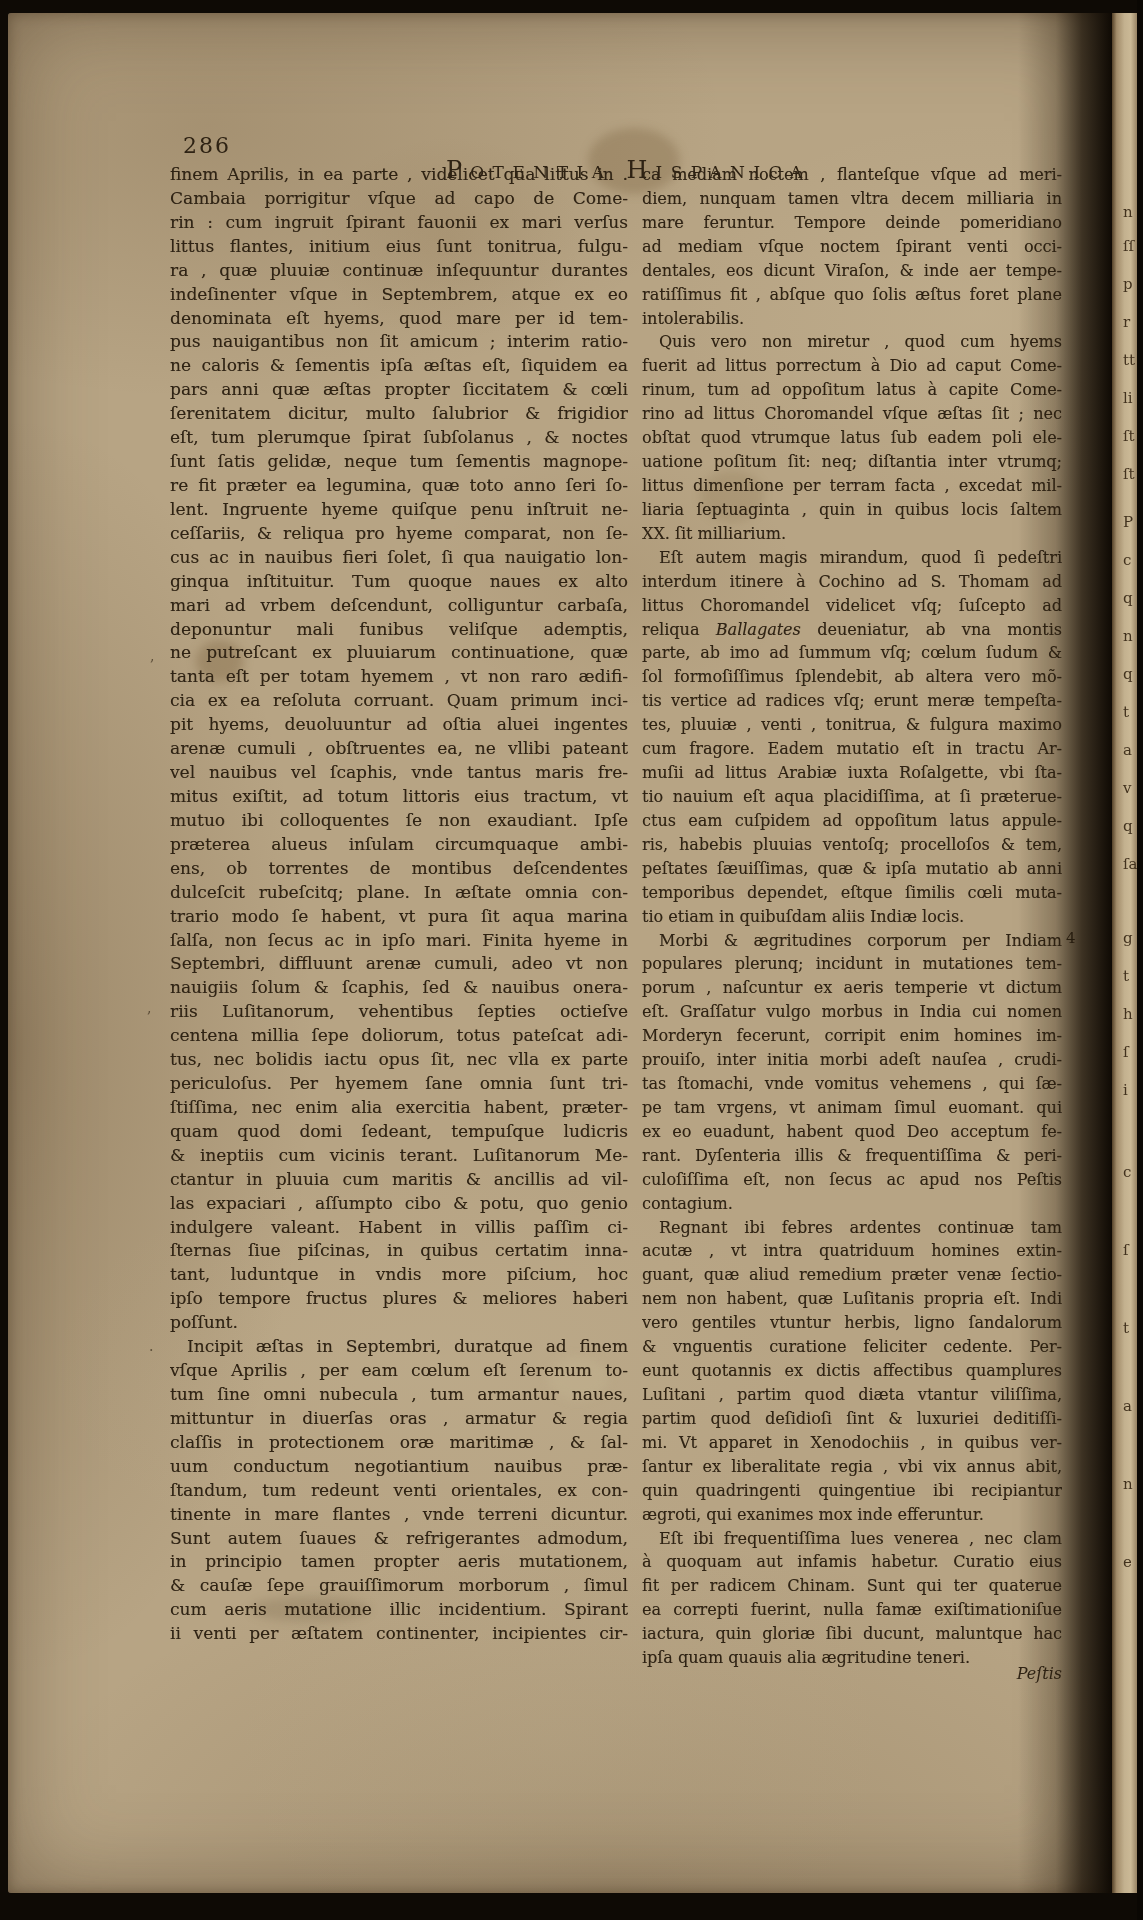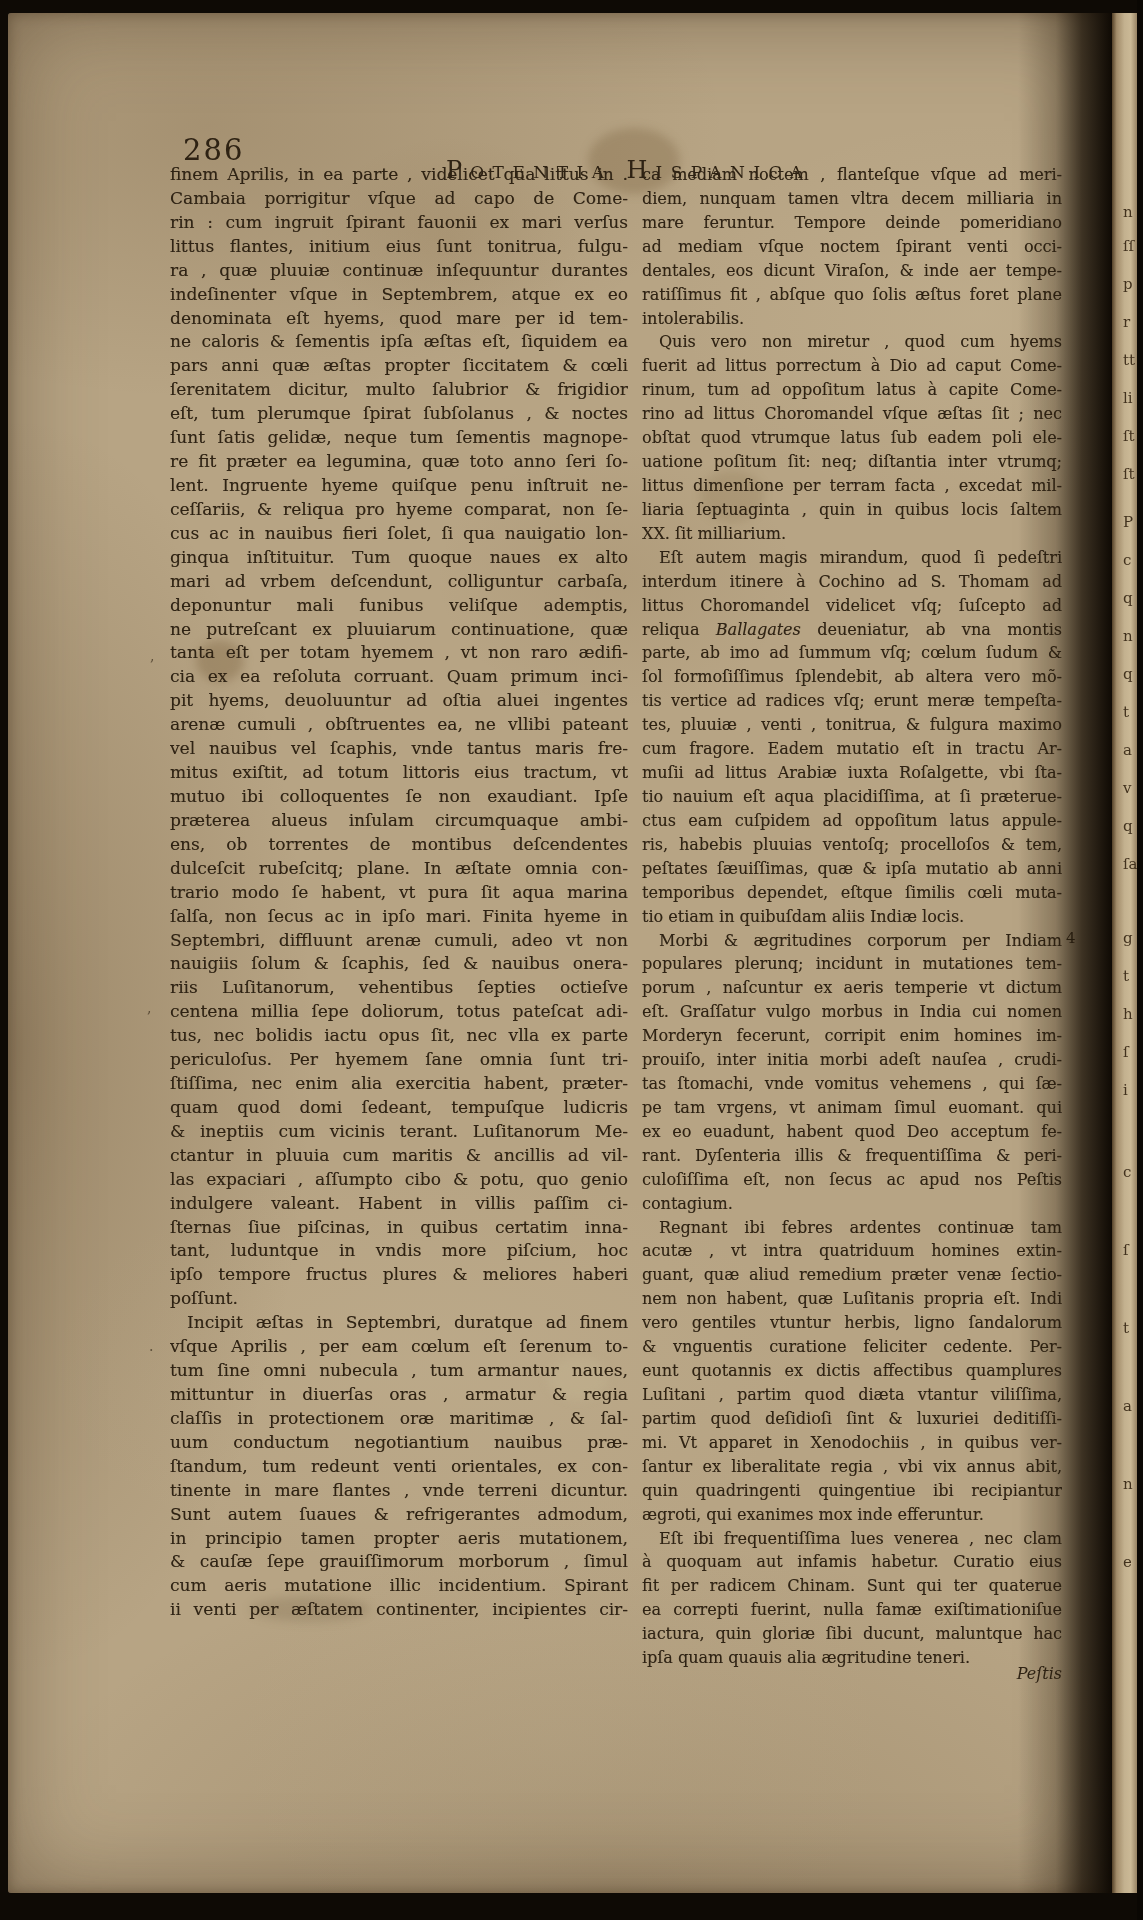--- a/index.html
+++ b/index.html
@@ -21,21 +21,21 @@
   .stain{position:absolute;border-radius:50%;filter:blur(5px);}
   
   .gutter{position:absolute;left:1018px;top:13px;width:94px;height:1880px;
     background:linear-gradient(90deg, rgba(20,14,6,0) 0%, rgba(40,28,12,.28) 40%,
                rgba(25,17,7,.75) 68%, #0f0a04 100%);}
   .facing{position:absolute;left:1112px;top:13px;width:26px;height:1880px;overflow:hidden;
     background:linear-gradient(90deg,#544128 0%,#a18b69 18%,#c3b18f 48%,#cbb996 72%,#8f7a5c 100%);}
   .facing span{position:absolute;left:11px;font-size:15px;color:#42321e;}
   .edge-black{position:absolute;left:1137px;top:0;width:6px;height:1920px;background:#0a0703;}
   
-  .pagenum{position:absolute;left:183px;top:133px;font-size:29px;letter-spacing:2px;color:#2e2213;}
+  .pagenum{position:absolute;left:183px;top:133px;font-size:22px;letter-spacing:2px;color:#2e2213;}
   .runhead{position:absolute;left:446px;top:128px;color:#2e2213;white-space:nowrap;margin-top:28px;}
   .runhead .cap{font-size:24px;letter-spacing:8px;}
   .runhead .rest{font-size:17px;letter-spacing:8.5px;}
   .runhead .word2{margin-left:14px;}
   
   .col{position:absolute;top:163px;color:#2f2314;
        text-shadow:.3px .3px 0 rgba(47,35,20,.35);}
   .col-left{left:170px;width:458px;font-size:17px;}
   .col-right{left:642px;width:420px;font-size:16px;}
   .line{height:23.93px;line-height:23.93px;text-align:justify;overflow:hidden;}
@@ -63,20 +63,21 @@
   <div class="runhead"><span><span class="cap">P</span><span class="rest">OTENTIA</span></span><span class="word2"><span class="cap">H</span><span class="rest">ISPANICA</span></span></div>
 
   <div class="col col-left">
       <div class="line"><span>finem Aprilis, in ea parte , videlicet qua littus in .</span></div>
       <div class="line"><span>Cambaia porrigitur vſque ad capo de Come-</span></div>
       <div class="line"><span>rin : cum ingruit ſpirant fauonii ex mari verſus</span></div>
       <div class="line"><span>littus flantes, initium eius ſunt tonitrua, fulgu-</span></div>
       <div class="line"><span>ra , quæ pluuiæ continuæ inſequuntur durantes</span></div>
       <div class="line"><span>indeſinenter vſque in Septembrem, atque ex eo</span></div>
       <div class="line"><span>denominata eſt hyems, quod mare per id tem-</span></div>
+      <div class="line"><span>pus nauigantibus non ſit amicum ; interim ratio-</span></div>
       <div class="line"><span>ne caloris &amp; ſementis ipſa æſtas eſt, ſiquidem ea</span></div>
       <div class="line"><span>pars anni quæ æſtas propter ſiccitatem &amp; cœli</span></div>
       <div class="line"><span>ſerenitatem dicitur, multo ſalubrior &amp; frigidior</span></div>
       <div class="line"><span>eſt, tum plerumque ſpirat ſubſolanus , &amp; noctes</span></div>
       <div class="line"><span>ſunt ſatis gelidæ, neque tum ſementis magnope-</span></div>
       <div class="line"><span>re fit præter ea legumina, quæ toto anno ſeri ſo-</span></div>
       <div class="line"><span>lent. Ingruente hyeme quiſque penu inſtruit ne-</span></div>
       <div class="line"><span>ceſſariis, &amp; reliqua pro hyeme comparat, non ſe-</span></div>
       <div class="line"><span>cus ac in nauibus fieri ſolet, ſi qua nauigatio lon-</span></div>
       <div class="line"><span>ginqua inſtituitur. Tum quoque naues ex alto</span></div>

